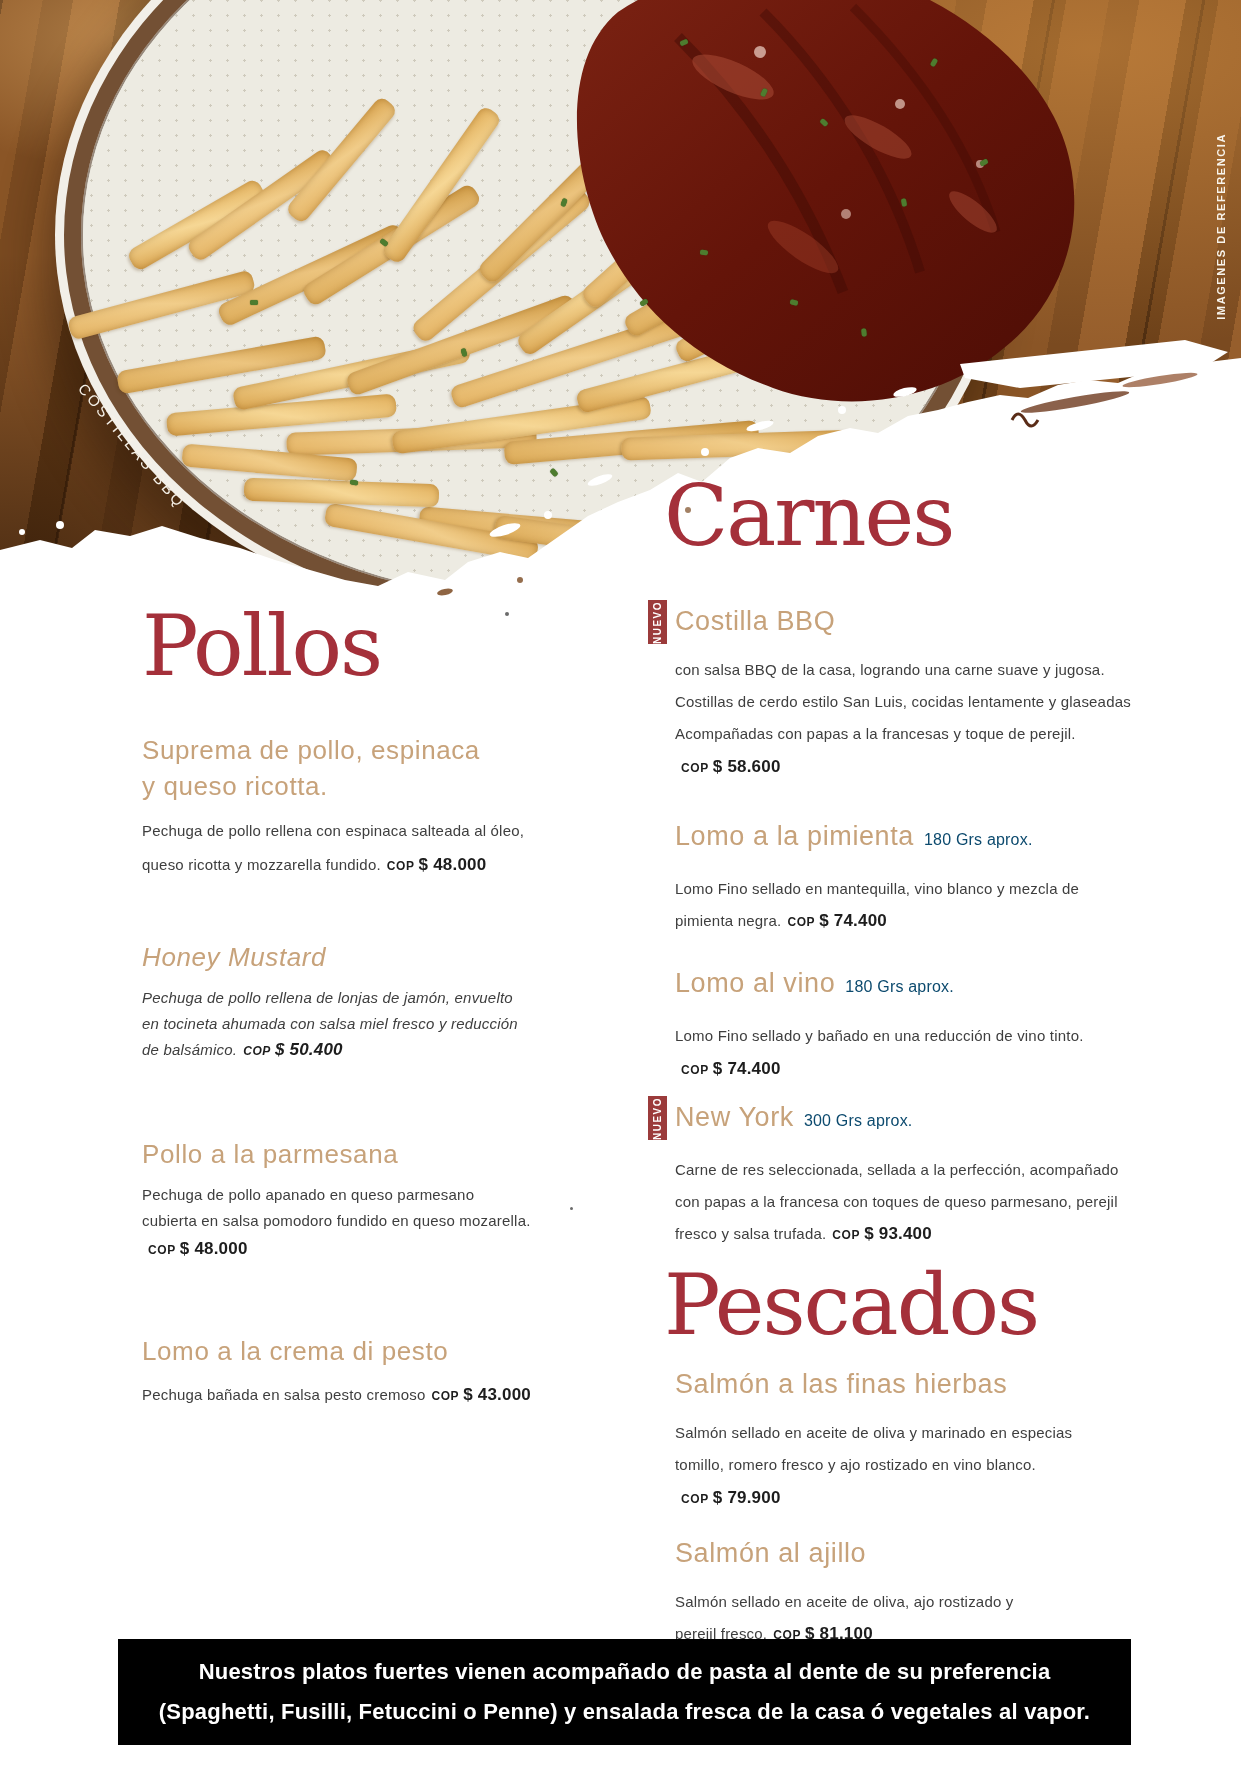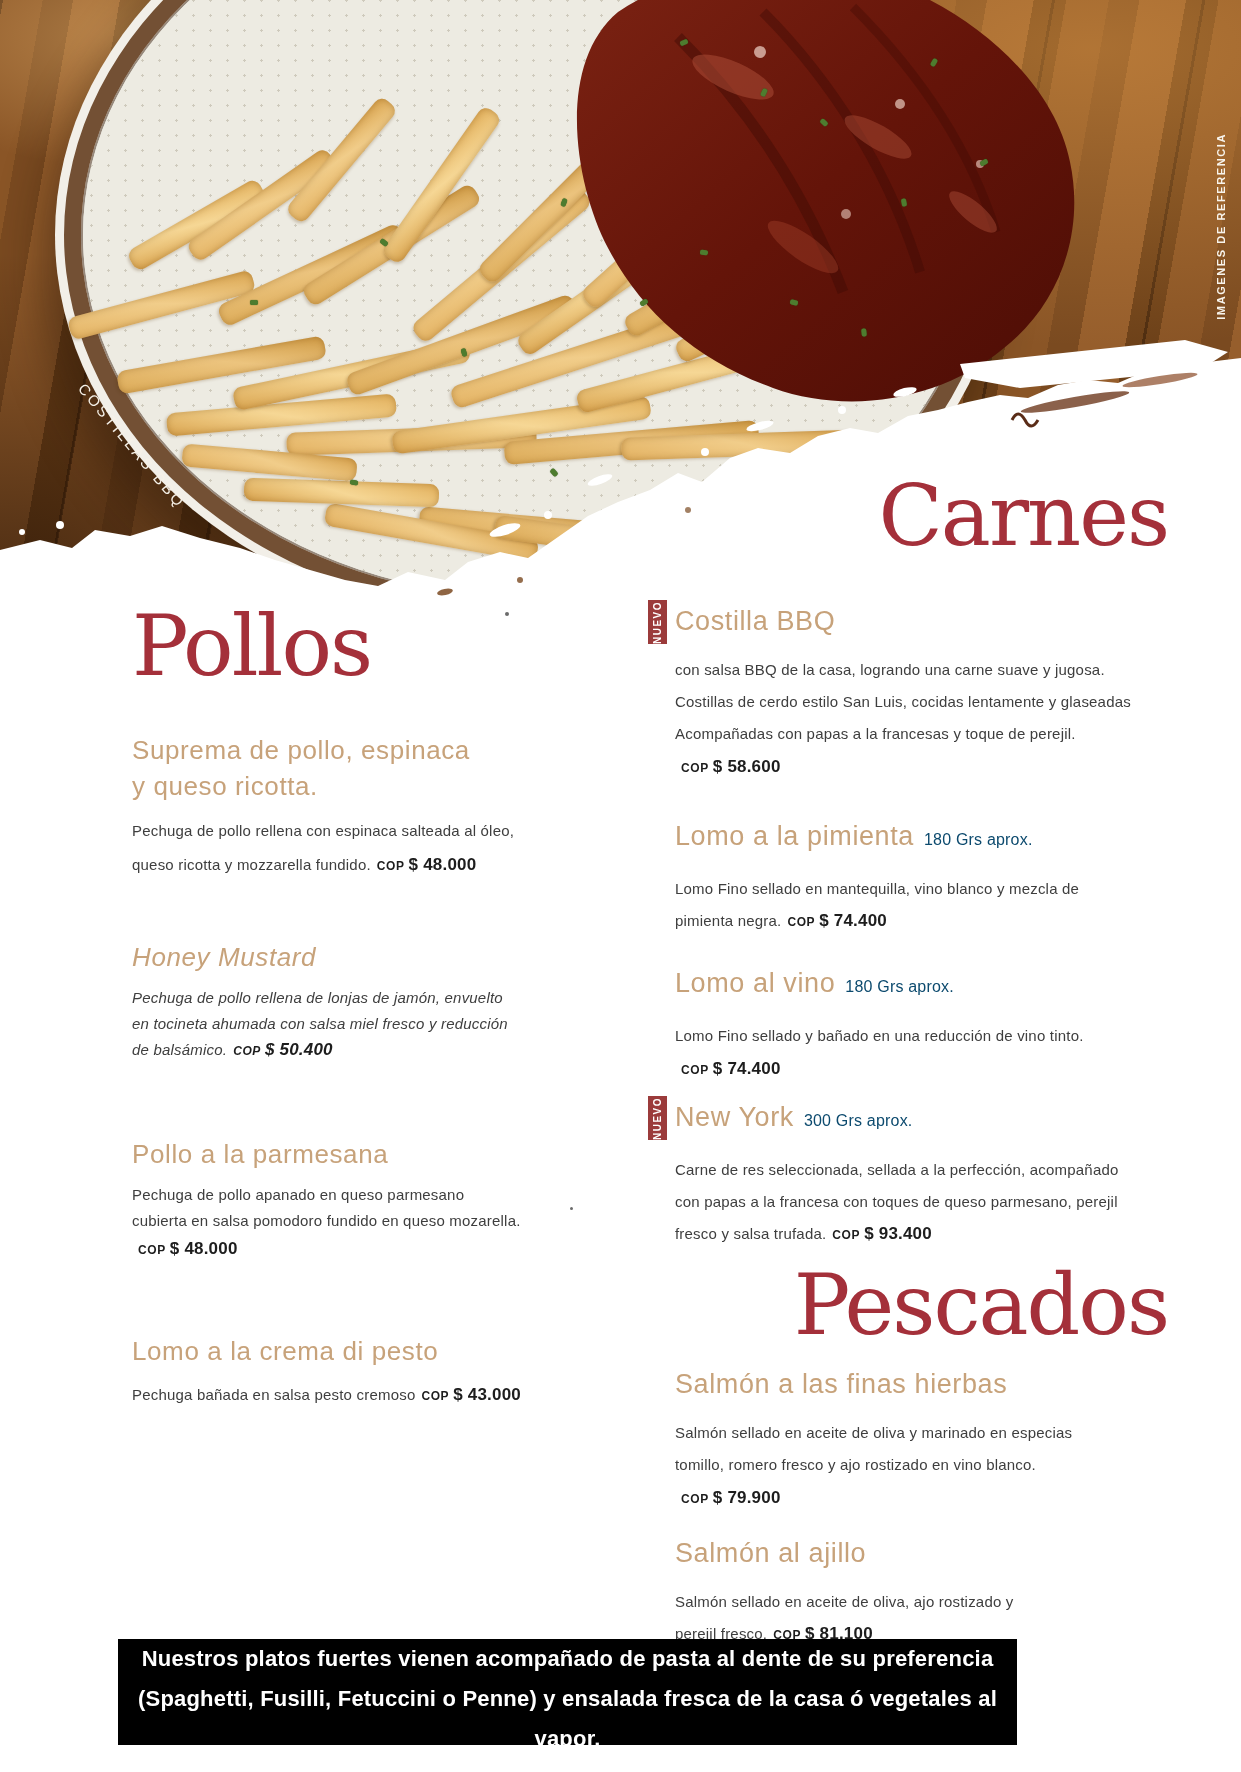--- a/index.html
+++ b/index.html
@@ -32,25 +32,25 @@
     box-shadow:0 0 1px #2f5317;}
   .ribs{position:absolute;left:548px;top:-18px;width:540px;height:440px;}
   .photo-caption{position:absolute;left:88px;top:380px;color:#f6f1e8;font-size:15px;
     letter-spacing:3px;transform:rotate(50deg);transform-origin:left top;white-space:nowrap;}
   .ref-note{position:absolute;right:14px;top:133px;writing-mode:vertical-rl;
     transform:rotate(180deg);color:#f8f4ec;font-size:11px;font-weight:bold;letter-spacing:1.6px;}
   .brush{position:absolute;left:0;bottom:0;width:1241px;height:260px;display:block;}
 
   
   .col{position:absolute;}
-  .col-left{left:132px;top:600px;width:470px;}
+  .col-left{left:142px;top:600px;width:470px;}
   .col-right{left:648px;top:470px;width:520px;}
   .section-title{font-family:"DejaVu Serif","Liberation Serif",serif;font-weight:normal;
     font-size:84px;line-height:92px;letter-spacing:-2px;color:var(--title-red,#A4303A);margin:0 0 40px 0;}
-  .col-right .section-title{margin-left:22px;margin-bottom:42px;text-align:right;}
+  .col-right .section-title{margin-left:16px;margin-bottom:42px;}
   #sec-pescados .section-title{margin-top:8px;margin-bottom:16px;}
   .menu-item{position:relative;margin-bottom:48px;}
   .col-right .menu-item{padding-left:27px;}
   .item-name{font-size:26px;line-height:36px;font-weight:400;letter-spacing:.6px;
     color:var(--item-tan,#C7A27A);margin:12px 0 10px 0;}
   .col-right .item-name{font-size:27px;line-height:34px;margin-bottom:16px;}
   .size-note{font-size:16px;letter-spacing:.2px;color:#0c4a6e;margin-left:10px;}
   .nuevo{position:absolute;left:0;top:-4px;width:19px;height:44px;background:var(--nuevo-red,#9B3B3B);
     color:#fff;font-size:10px;font-weight:bold;letter-spacing:1.5px;writing-mode:vertical-rl;
     transform:rotate(180deg);display:flex;align-items:center;justify-content:center;}
@@ -63,23 +63,23 @@
   .desc-line .price{margin-left:6px;}
   .price-line{line-height:30px;margin-top:2px;}
   
   #sec-pollos .item-0{margin-bottom:56px;} #sec-pollos .item-1{margin-bottom:72px;font-style:italic;}
   #sec-pollos .item-2{margin-bottom:70px;} #sec-pollos .item-3{margin-bottom:0;}
   #sec-carnes .item-0{margin-bottom:36px;} #sec-carnes .item-1{margin-bottom:28px;}
   #sec-carnes .item-2{margin-bottom:15px;} #sec-carnes .item-3{margin-bottom:8px;}
   #sec-pescados .item-0{margin-bottom:22px;} #sec-pescados .item-1{margin-bottom:0;}
 
   
-  .banner{position:absolute;left:118px;top:1639px;width:899px;height:106px;background:var(--banner-bg,#000);
+  .banner{position:absolute;left:118px;top:1639px;width:1013px;height:106px;background:var(--banner-bg,#000);
     color:#fff;text-align:center;font-weight:bold;font-size:22px;line-height:40px;
-    box-sizing:border-box;letter-spacing:.2px;}
+    padding-top:13px;box-sizing:border-box;letter-spacing:.2px;}
 
   .page-dot{position:absolute;width:4px;height:4px;border-radius:50%;background:#6b6b6b;}
 </style>
 </head>
 <body>
 
 <div id="page">
 
   <div class="photo">
     <div class="wood"></div>

